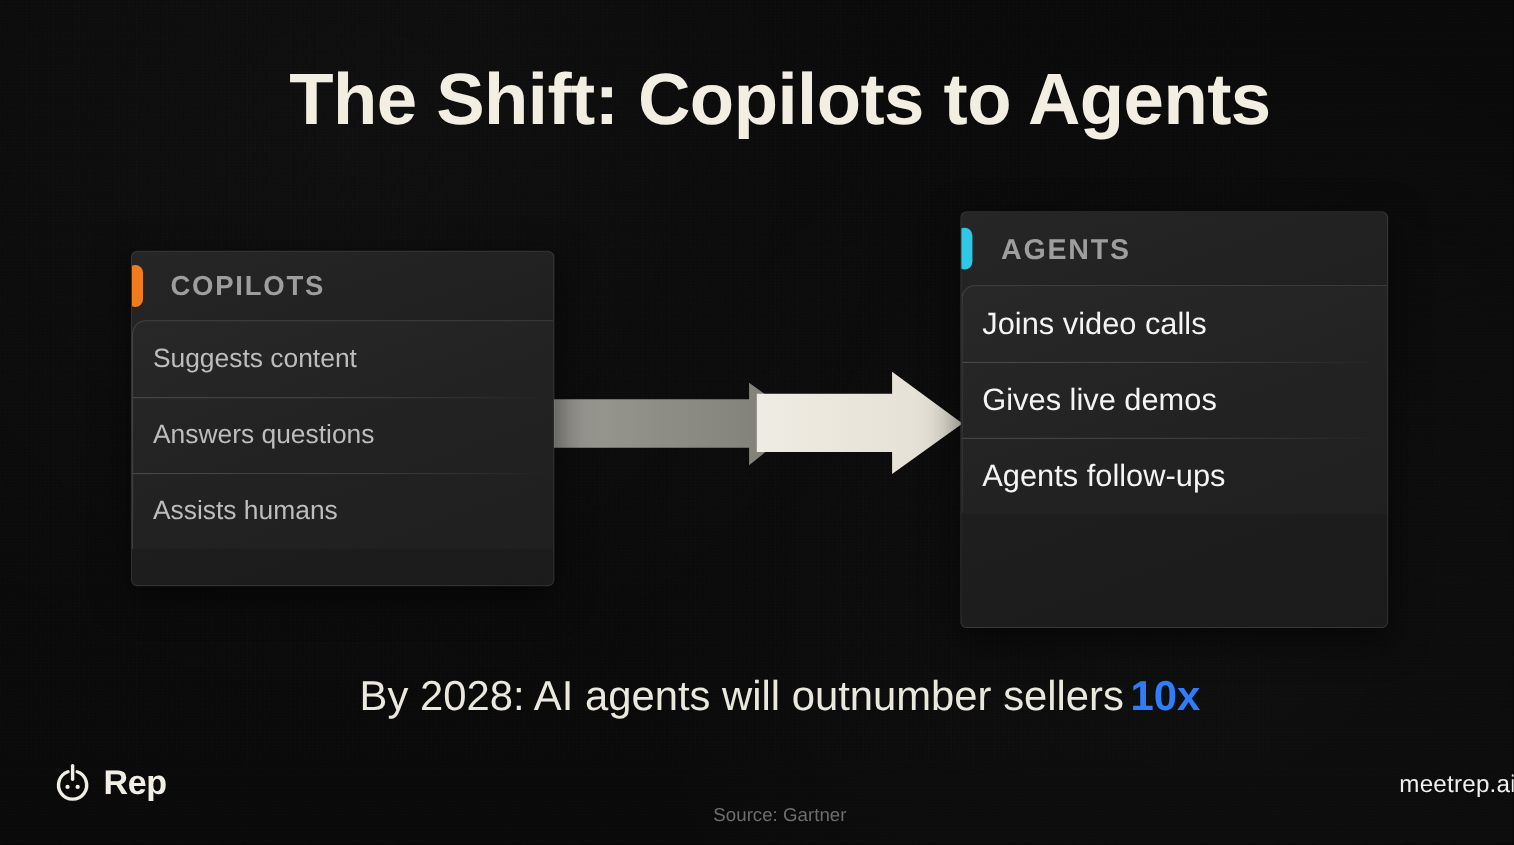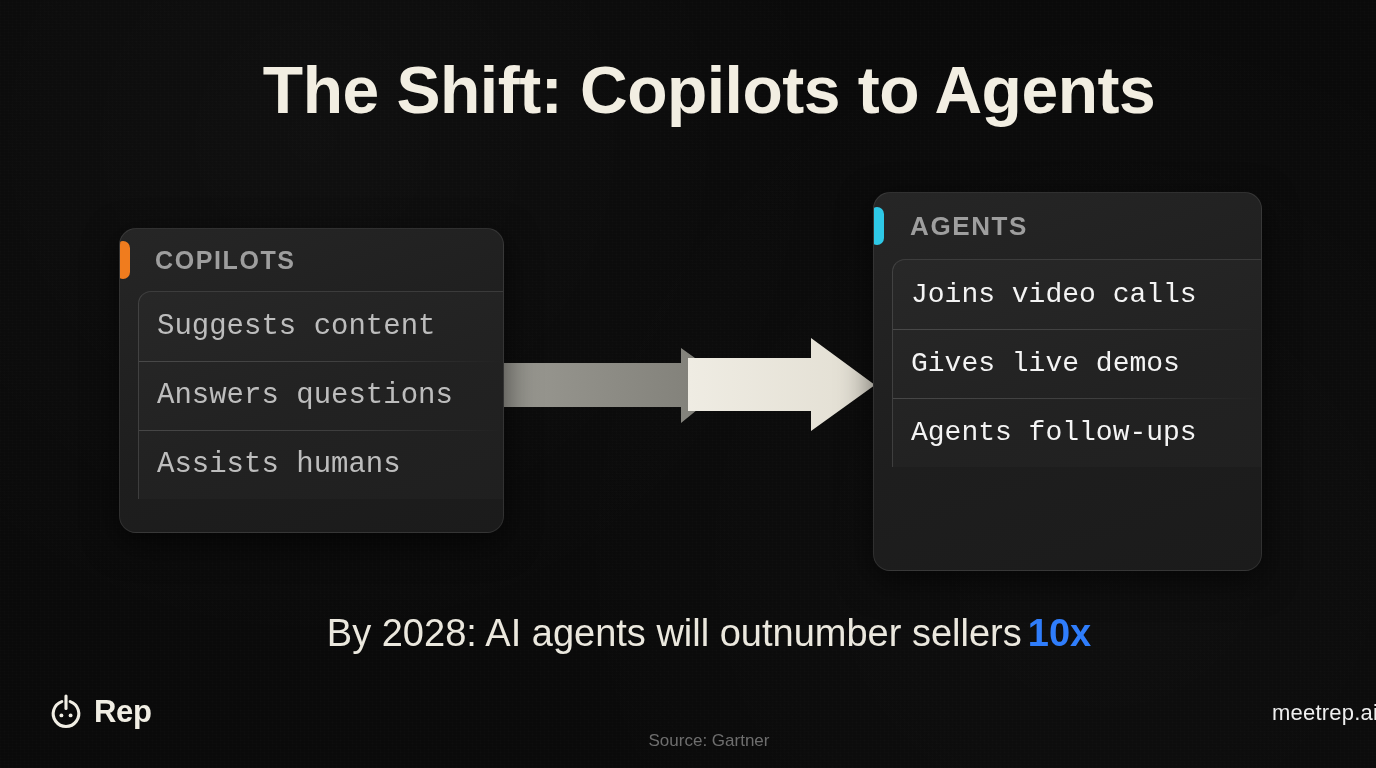--- a/index.html
+++ b/index.html
@@ -44,21 +44,21 @@
     font-size: 66px;
     font-weight: 700;
     letter-spacing: -0.5px;
     line-height: 1.05;
     white-space: nowrap;
   }
 
   
   .card {
     position: absolute;
-    border-radius: 17px;
+    border-radius: 6px;
     background: linear-gradient(160deg, #262626 0%, #1e1e1e 55%, #1b1b1b 100%);
     border: 1px solid rgba(255,255,255,0.09);
     box-shadow: 0 10px 34px rgba(0,0,0,0.6);
     overflow: hidden;
     z-index: 3;
   }
   .card-copilots {
     left: 119px;
     top: 228px;
     width: 383px;
@@ -91,46 +91,44 @@
     font-size: 25px;
     font-weight: 700;
     letter-spacing: 1.6px;
     color: #9e9e9e;
   }
   .card-agents .card-head-label { font-size: 26px; }
 
   
   .list-panel {
     position: relative;
-    margin-left: 18px;
     border-left: 1px solid rgba(255,255,255,0.13);
     border-top: 1px solid rgba(255,255,255,0.10);
     border-top-left-radius: 13px;
     background: rgba(255,255,255,0.018);
-    font-family: Liberation Mono, monospace;
   }
   .list-row {
     display: flex;
     align-items: center;
     padding-left: 18px;
     position: relative;
   }
   .card-copilots .list-row { height: 69px; }
   .card-agents .list-row { height: 69px; }
   .list-row + .list-row::before {
     content: "";
     position: absolute;
     left: 0;
     right: 0;
     top: 0;
     height: 1px;
     background: linear-gradient(to right, rgba(255,255,255,0.16) 0%, rgba(255,255,255,0.13) 55%, rgba(255,255,255,0.0) 100%);
   }
   .list-text {
-    font-size: 29px;
+    font-size: 24px;
     font-weight: 400;
     white-space: nowrap;
   }
   .card-copilots .list-text { color: #bdbdbd; }
   .card-agents .list-text { color: #f4f4f4; font-size: 28px; }
 
   
   .arrow-wrap {
     position: absolute;
     left: 498px;

